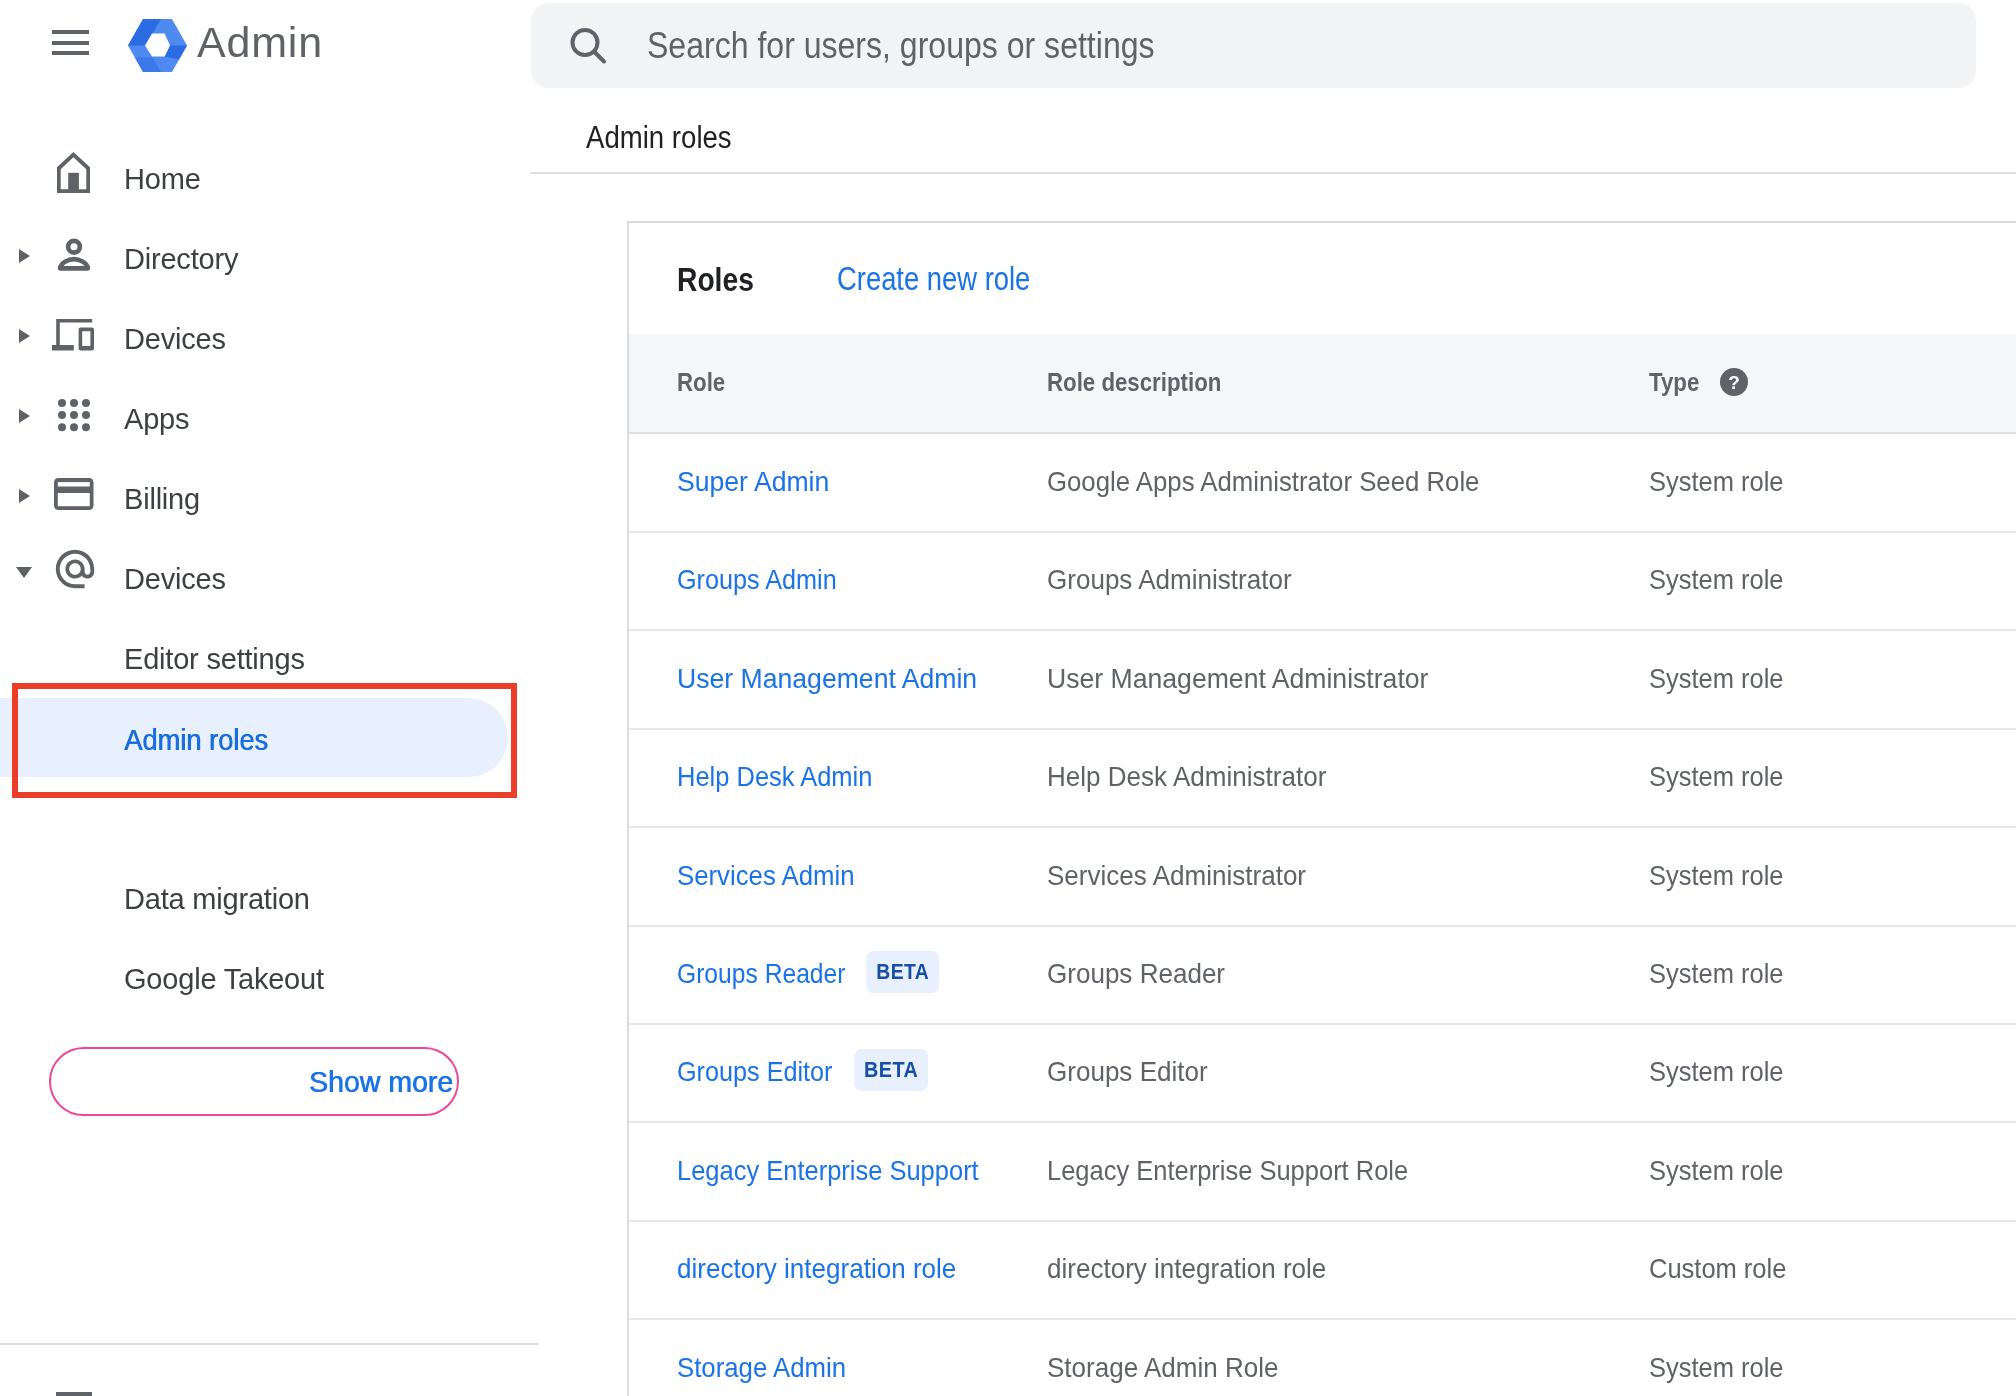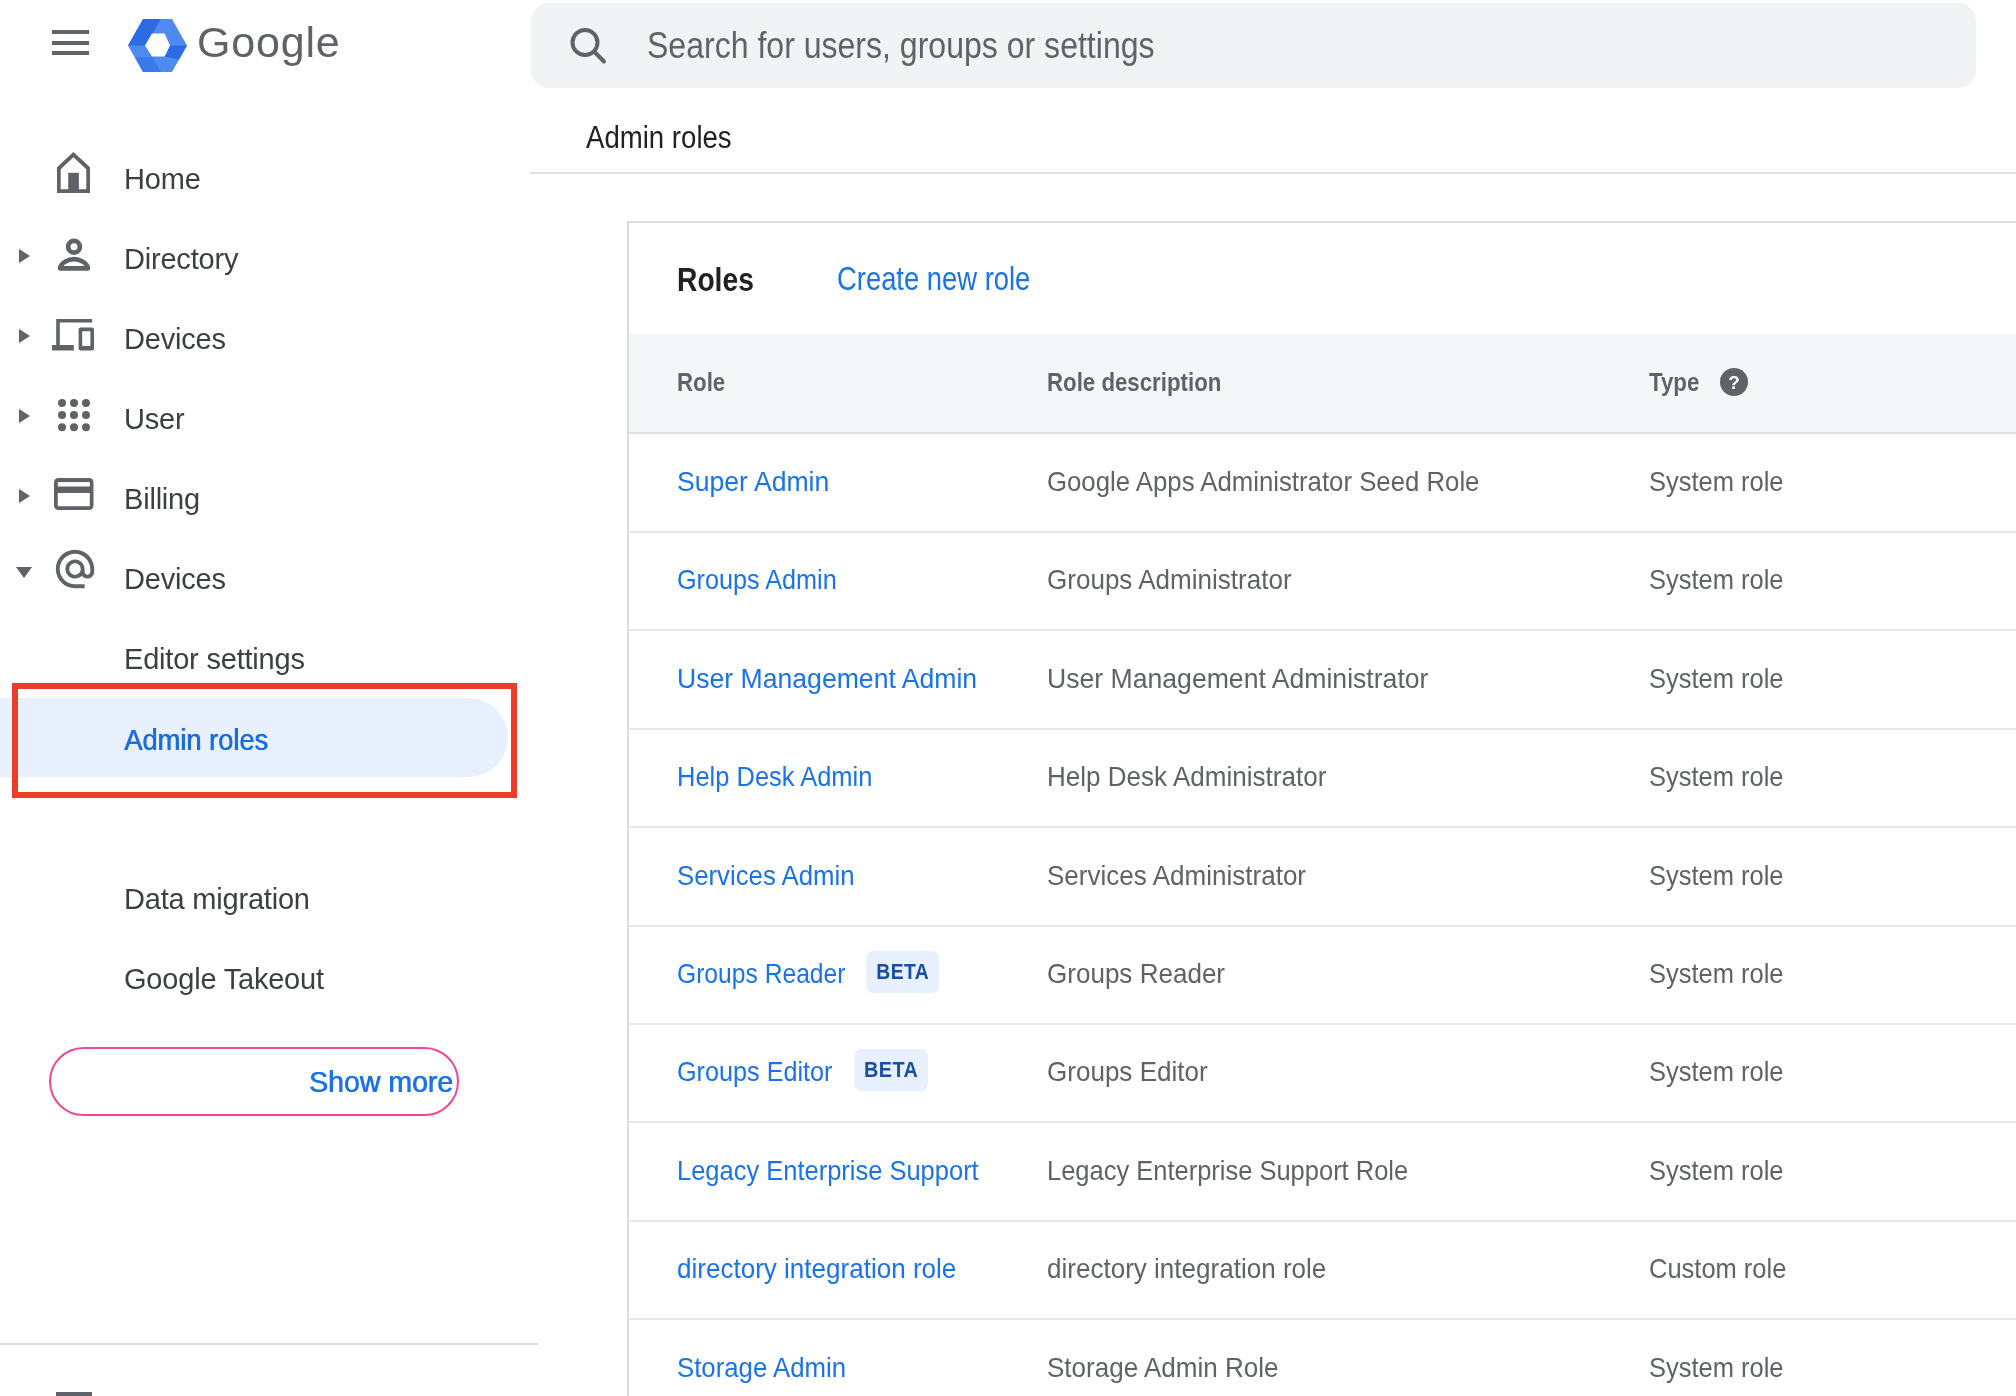--- a/index.html
+++ b/index.html
@@ -35,21 +35,21 @@
   <div class="bar" style="top:40.5px"></div>
   <div class="bar" style="top:51px"></div>
 
   <svg class="abs" style="left:128px;top:19px" width="59" height="53" viewBox="0 0 59 53">
     <polygon points="0,26.5 15,0 44,0 59,26.5 44,53 15,53" fill="#4e8af0"></polygon>
     <polygon points="15,0 33,0 24.5,14.8 17.3,26.5 0,26.5" fill="#2c6ce3"></polygon>
     <polygon points="42,26.5 59,26.5 51,40.5 36.6,37.6" fill="#2c6ce3"></polygon>
     <polygon points="15,53 33,53 24.5,38.2 6.9,38.2" fill="#3b79e8"></polygon>
     <polygon points="17,26.5 24,14.5 36.6,14.5 42,26.5 36.6,37.6 24,37.6" fill="#ffffff"></polygon>
   </svg>
-  <div class="abs" style="left:197px;top:10px;height:64px;line-height:64px;font-size:43px;letter-spacing:0.8px;color:#5f6368;">Google</div>
+  <div class="abs" style="left:197px;top:10px;height:64px;line-height:64px;font-size:43px;letter-spacing:0.8px;color:#5f6368;">Admin</div>
 
   <div class="abs" style="left:531px;top:3px;width:1445px;height:85px;background:#f1f3f4;border-radius:18px;">
     <svg class="abs" style="left:33px;top:22px" width="44" height="44" viewBox="0 0 44 44">
       <circle cx="21" cy="17.5" r="12.5" fill="none" stroke="#5f6368" stroke-width="4"></circle>
       <line x1="30" y1="26.5" x2="40" y2="36.5" stroke="#5f6368" stroke-width="4" stroke-linecap="round"></line>
     </svg>
     <div class="abs" style="left:116px;top:0;height:85px;line-height:85px;font-size:36px;color:#5f6368;transform:scaleX(0.89);transform-origin:0 50%;">Search for users, groups or settings</div>
   </div>
 
   <div class="abs" style="left:586px;top:115px;height:46px;line-height:46px;font-size:31px;color:#202124;transform:scaleX(0.89);transform-origin:0 50%;">Admin roles</div>
@@ -90,21 +90,21 @@
           <circle cx="18" cy="5.9" r="4"></circle>
           <circle cx="30" cy="5.9" r="4"></circle>
         <circle cx="6" cy="18.1" r="4"></circle>
           <circle cx="18" cy="18.1" r="4"></circle>
           <circle cx="30" cy="18.1" r="4"></circle>
         <circle cx="6" cy="30.3" r="4"></circle>
           <circle cx="18" cy="30.3" r="4"></circle>
           <circle cx="30" cy="30.3" r="4"></circle>
       </g>
     </svg>
-    <span class="navlabel">User</span>
+    <span class="navlabel">Apps</span>
   </div>
 
   <div class="navrow" style="top:457px;">
     <span class="arr-r" style="left:19px;top:32px;"></span>
     <svg class="icon" style="left:54px;top:21px" width="40" height="33" viewBox="0 0 40 33">
       <rect x="0" y="0" width="39.5" height="32" rx="4.5" fill="#5f6368"></rect>
       <rect x="3.8" y="4.1" width="32" height="4.4" fill="#ffffff"></rect>
       <rect x="3.8" y="15" width="32" height="13.2" fill="#ffffff"></rect>
     </svg>
     <span class="navlabel">Billing</span>

